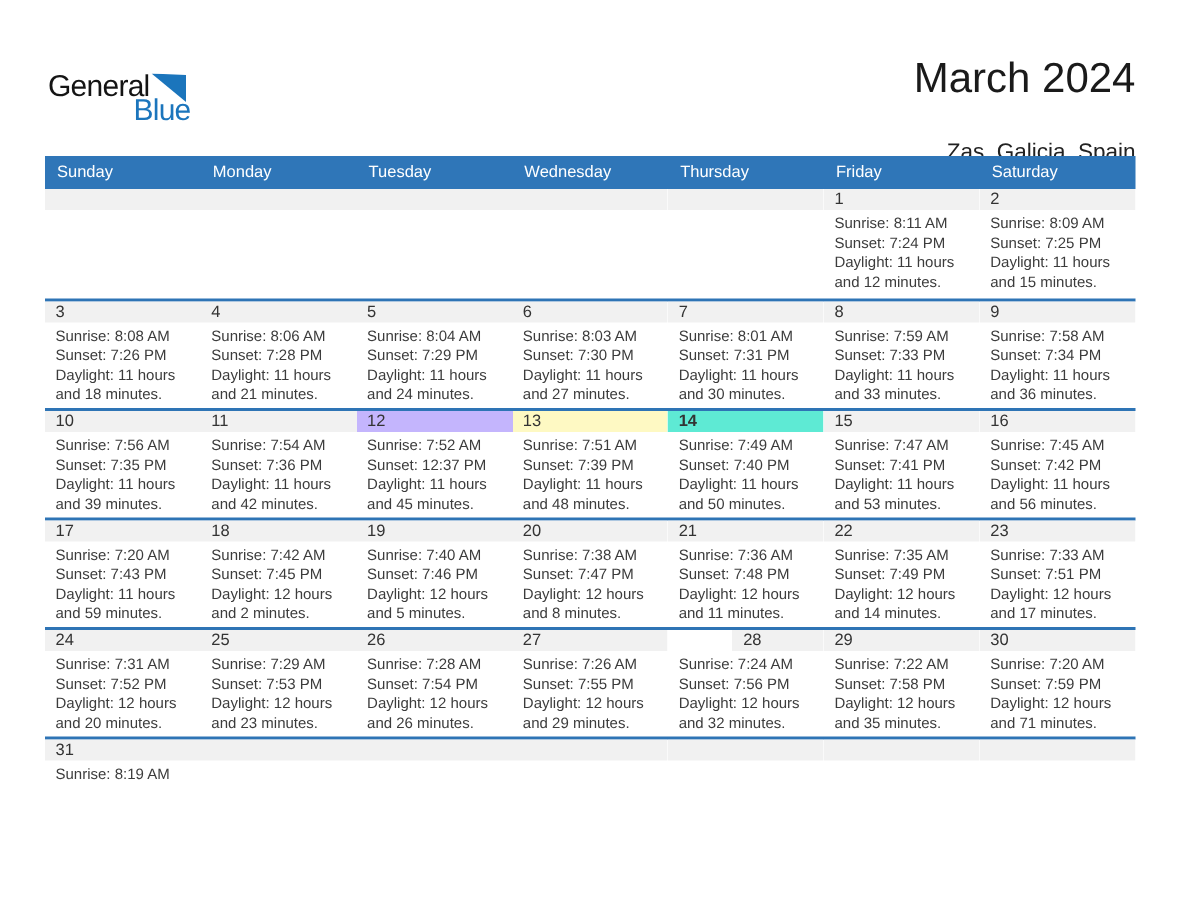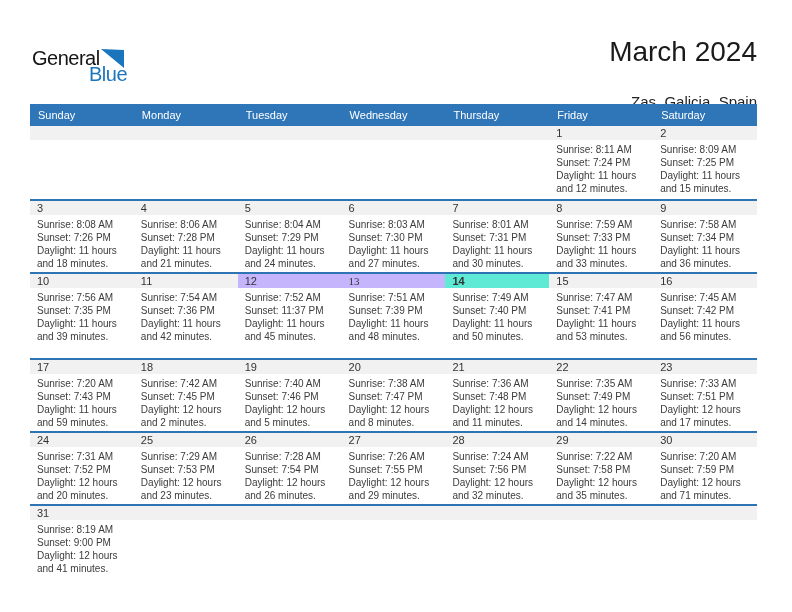--- a/index.html
+++ b/index.html
@@ -1,17 +1,17 @@
 <!DOCTYPE html>
 <html><head>
 <meta charset="utf-8">
 <style>
   * { margin:0; padding:0; box-sizing:border-box; }
   html,body { width:792px; height:612px; background:#ffffff; font-family:"Liberation Sans", sans-serif; }
-  .page { position:relative; width:792px; height:612px; background:#ffffff; overflow:hidden; }
+  .page { position:relative; width:792px; height:520px; background:#ffffff; overflow:hidden; }
 
   
   .logo { position:absolute; left:32px; top:48px; width:120px; }
   .logo-line1 { display:flex; align-items:flex-start; }
   .logo-general { font-size:20px; color:#141414; letter-spacing:-0.5px; line-height:20px; }
   .logo-tri { margin-left:1px; margin-top:1px; }
   .logo-blue { font-size:20px; line-height:18px; letter-spacing:-0.5px; margin-left:57px; margin-top:-3px; }
 
   
   .title-block { position:absolute; right:35px; top:36px; text-align:right; }
@@ -175,27 +175,27 @@
               <div>Sunrise: 7:54 AM</div>
               <div>Sunset: 7:36 PM</div>
               <div>Daylight: 11 hours</div>
               <div>and 42 minutes.</div>
             </div>
           </div>
           <div class="day-cell">
             <div class="num-band" style="background: #c4b5fd;">12</div>
             <div class="day-lines">
               <div>Sunrise: 7:52 AM</div>
-              <div>Sunset: 11:37 PM</div>
+              <div>Sunset: 12:37 PM</div>
               <div>Daylight: 11 hours</div>
               <div>and 45 minutes.</div>
             </div>
           </div>
           <div class="day-cell">
-            <div class="num-band" style="background: #c4b5fd; font-family: Liberation Serif, serif;">13</div>
+            <div class="num-band" style="background: #fef9c3;">13</div>
             <div class="day-lines">
               <div>Sunrise: 7:51 AM</div>
               <div>Sunset: 7:39 PM</div>
               <div>Daylight: 11 hours</div>
               <div>and 48 minutes.</div>
             </div>
           </div>
           <div class="day-cell">
             <div class="num-band" style="background: #5eead4; font-weight: bold;">14</div>
             <div class="day-lines">
@@ -217,21 +217,21 @@
           <div class="day-cell">
             <div class="num-band" style="background: rgb(241, 241, 241);">16</div>
             <div class="day-lines">
               <div>Sunrise: 7:45 AM</div>
               <div>Sunset: 7:42 PM</div>
               <div>Daylight: 11 hours</div>
               <div>and 56 minutes.</div>
             </div>
           </div>
         </div>
-        <div class="week-row" style="border-top-color: rgb(46, 116, 181); margin-top: 13px;">
+        <div class="week-row" style="border-top-color: rgb(46, 116, 181);">
           <div class="day-cell">
             <div class="num-band" style="background: rgb(241, 241, 241);">17</div>
             <div class="day-lines">
               <div>Sunrise: 7:20 AM</div>
               <div>Sunset: 7:43 PM</div>
               <div>Daylight: 11 hours</div>
               <div>and 59 minutes.</div>
             </div>
           </div>
           <div class="day-cell">
@@ -320,21 +320,21 @@
           <div class="day-cell">
             <div class="num-band" style="background: rgb(241, 241, 241);">27</div>
             <div class="day-lines">
               <div>Sunrise: 7:26 AM</div>
               <div>Sunset: 7:55 PM</div>
               <div>Daylight: 12 hours</div>
               <div>and 29 minutes.</div>
             </div>
           </div>
           <div class="day-cell">
-            <div class="num-band" style="background: rgb(241, 241, 241);">28</div>
+            <div class="num-band" style="background: rgb(241, 241, 241); margin-left: 43px;">28</div>
             <div class="day-lines">
               <div>Sunrise: 7:24 AM</div>
               <div>Sunset: 7:56 PM</div>
               <div>Daylight: 12 hours</div>
               <div>and 32 minutes.</div>
             </div>
           </div>
           <div class="day-cell">
             <div class="num-band" style="background: rgb(241, 241, 241);">29</div>
             <div class="day-lines">

